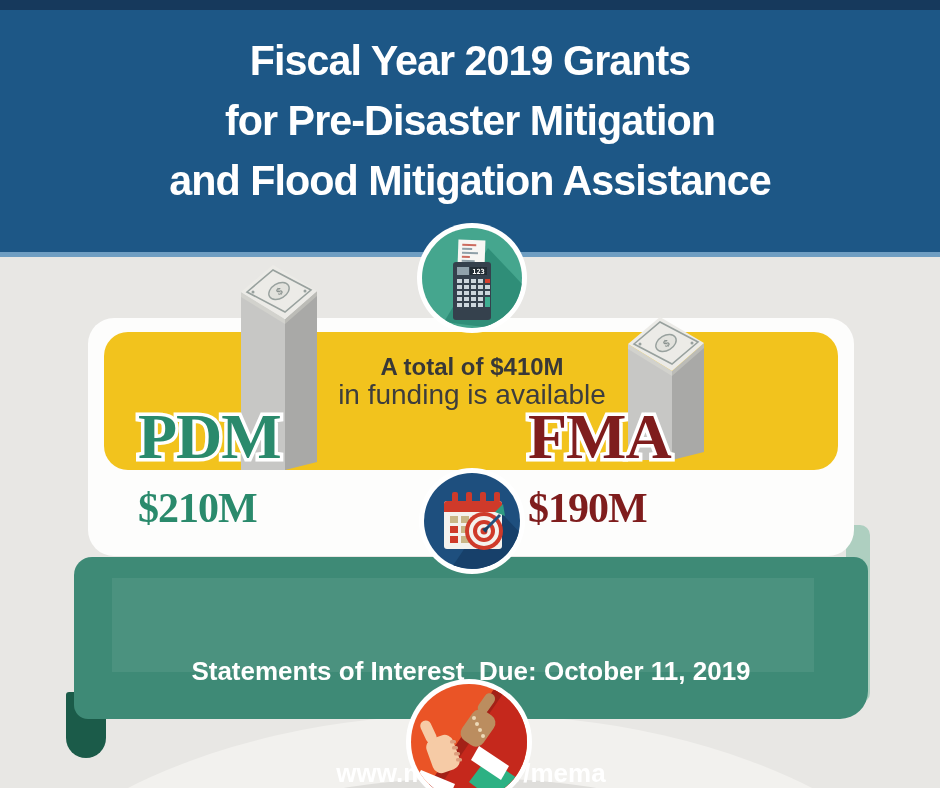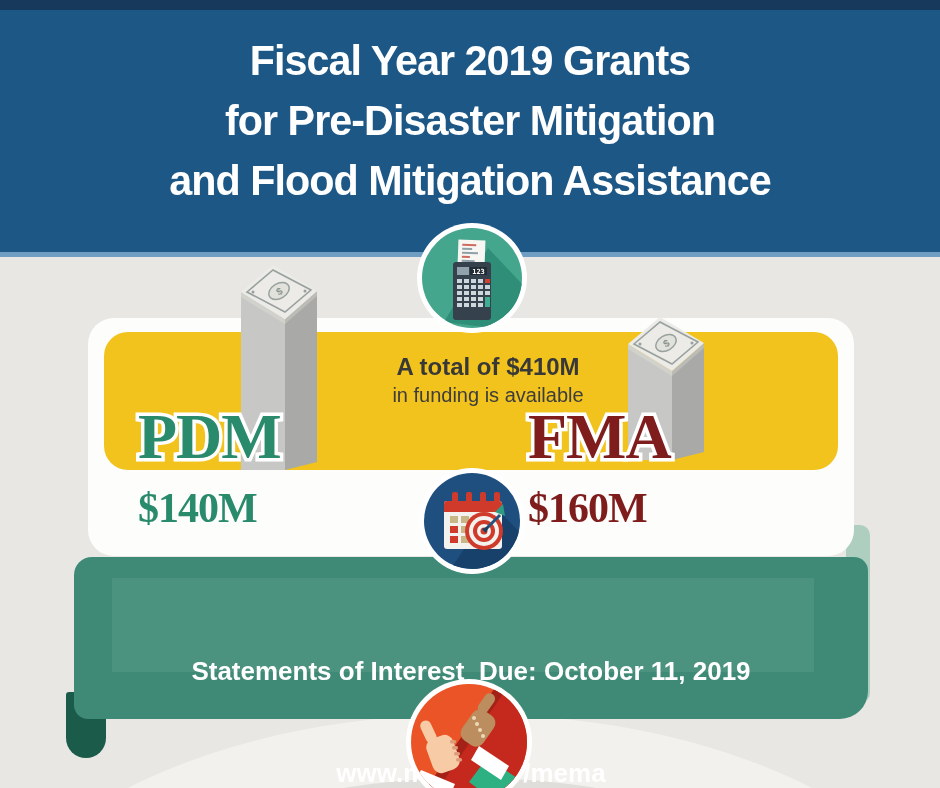--- a/index.html
+++ b/index.html
@@ -19,23 +19,23 @@
   .header-underline{position:absolute;left:0;top:252px;width:940px;height:5px;background:#6f9ec2;}
   .title{
     position:absolute;left:0;top:30px;width:940px;text-align:center;color:#ffffff;
     font-weight:bold;font-size:43px;line-height:60px;letter-spacing:-1px;
     transform:scaleX(.96);transform-origin:50% 50%;
   }
   
   .card{position:absolute;left:88px;top:318px;width:766px;height:238px;background:#fdfdfc;border-radius:26px;}
   .panel-yellow{position:absolute;left:104px;top:332px;width:734px;height:138px;background:#f2c31d;border-radius:24px;}
   
-  .note{position:absolute;left:318px;top:352px;width:308px;text-align:center;color:#3d3d3d;padding-left:16px;}
+  .note{position:absolute;left:318px;top:352px;width:308px;text-align:center;color:#3d3d3d;}
   .note .t{font-weight:bold;font-size:24px;line-height:30px;color:#383838;}
-  .note .l{font-size:20px;line-height:26px;}
+  .note .l{font-size:28px;line-height:26px;}
   
   .prog{position:absolute;width:260px;font-family:Liberation Serif, serif;}
   .prog-abbr{position:relative;height:70px;font-weight:bold;font-size:64px;line-height:66px;letter-spacing:-1px;}
   .prog-abbr span{position:absolute;left:0;top:0;width:100%;}
   .prog-abbr .outline{-webkit-text-stroke:7px #ffffff;
     text-shadow:0 0 2px #fff,2px 2px 0 #fff,-2px -2px 0 #fff,2px -2px 0 #fff,-2px 2px 0 #fff;}
   .prog-amount{margin-top:10px;font-weight:bold;font-size:42px;letter-spacing:-1px;}
   .pdm{color:#2a8a6c;}
   .fma{color:#7f1d1d;}
   
@@ -106,29 +106,29 @@
   <div class="note">
     <div class="t">A total of $410M</div>
     <div class="l">in funding is available</div>
   </div>
 
   <div class="prog pdm" style="left:138px;top:404px;">
     <div class="prog-abbr">
       <span class="outline">PDM</span>
       <span class="fill">PDM</span>
     </div>
-    <div class="prog-amount">$140M</div>
+    <div class="prog-amount">$210M</div>
   </div>
 
   <div class="prog fma" style="left:528px;top:404px;">
     <div class="prog-abbr">
       <span class="outline">FMA</span>
       <span class="fill">FMA</span>
     </div>
-    <div class="prog-amount">$160M</div>
+    <div class="prog-amount">$190M</div>
   </div>
 
   <div class="ribbon-curl"></div>
   <div class="ribbon-body"></div>
   <div class="ribbon-inner"></div>
   <div class="banner-text">
     <div>Statements of Interest  Due: October 11, 2019</div>
     <div class="u">www.mass.gov/mema</div>
   </div>
 

